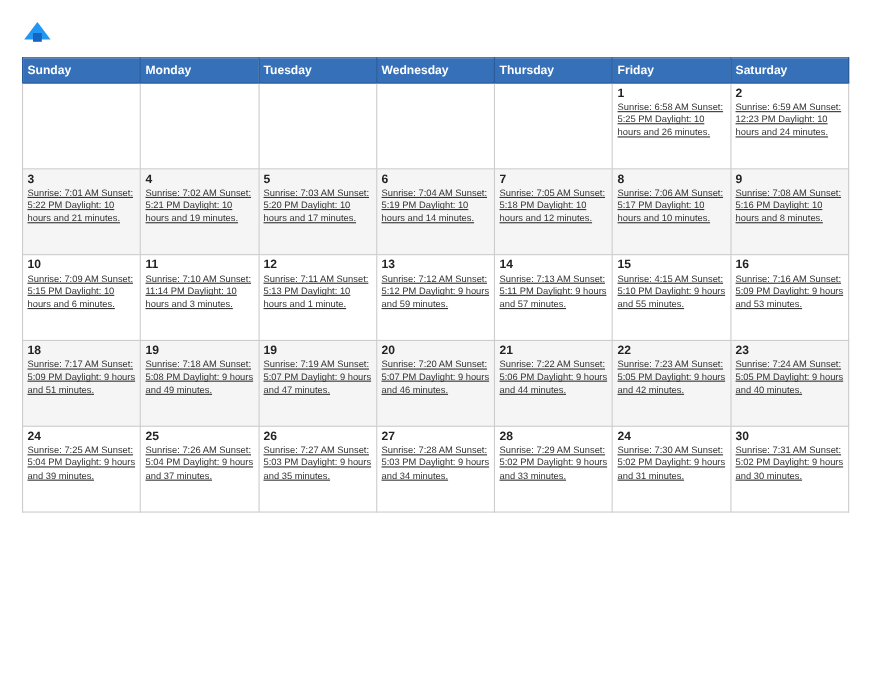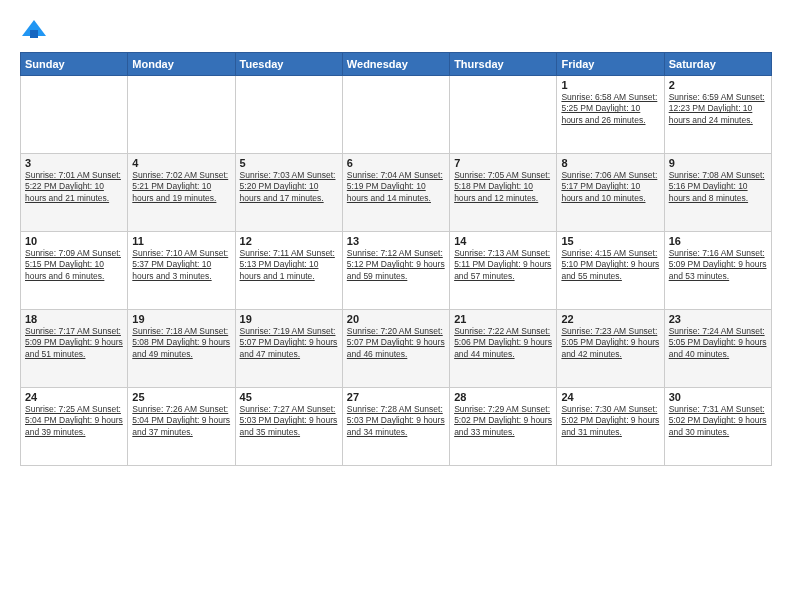--- a/index.html
+++ b/index.html
@@ -211,21 +211,21 @@
           <td>
             <span class="day-number">10</span>
             <div class="day-info">Sunrise: 7:09 AM
 Sunset: 5:15 PM
 Daylight: 10 hours
 and 6 minutes.</div>
           </td>
           <td>
             <span class="day-number">11</span>
             <div class="day-info">Sunrise: 7:10 AM
-Sunset: 5:37 PM
+Sunset: 11:14 PM
 Daylight: 10 hours
 and 3 minutes.</div>
           </td>
           <td>
             <span class="day-number">12</span>
             <div class="day-info">Sunrise: 7:11 AM
 Sunset: 5:13 PM
 Daylight: 10 hours
 and 1 minute.</div>
           </td>
@@ -318,21 +318,21 @@
 and 39 minutes.</div>
           </td>
           <td>
             <span class="day-number">25</span>
             <div class="day-info">Sunrise: 7:26 AM
 Sunset: 5:04 PM
 Daylight: 9 hours
 and 37 minutes.</div>
           </td>
           <td>
-            <span class="day-number">45</span>
+            <span class="day-number">26</span>
             <div class="day-info">Sunrise: 7:27 AM
 Sunset: 5:03 PM
 Daylight: 9 hours
 and 35 minutes.</div>
           </td>
           <td>
             <span class="day-number">27</span>
             <div class="day-info">Sunrise: 7:28 AM
 Sunset: 5:03 PM
 Daylight: 9 hours

